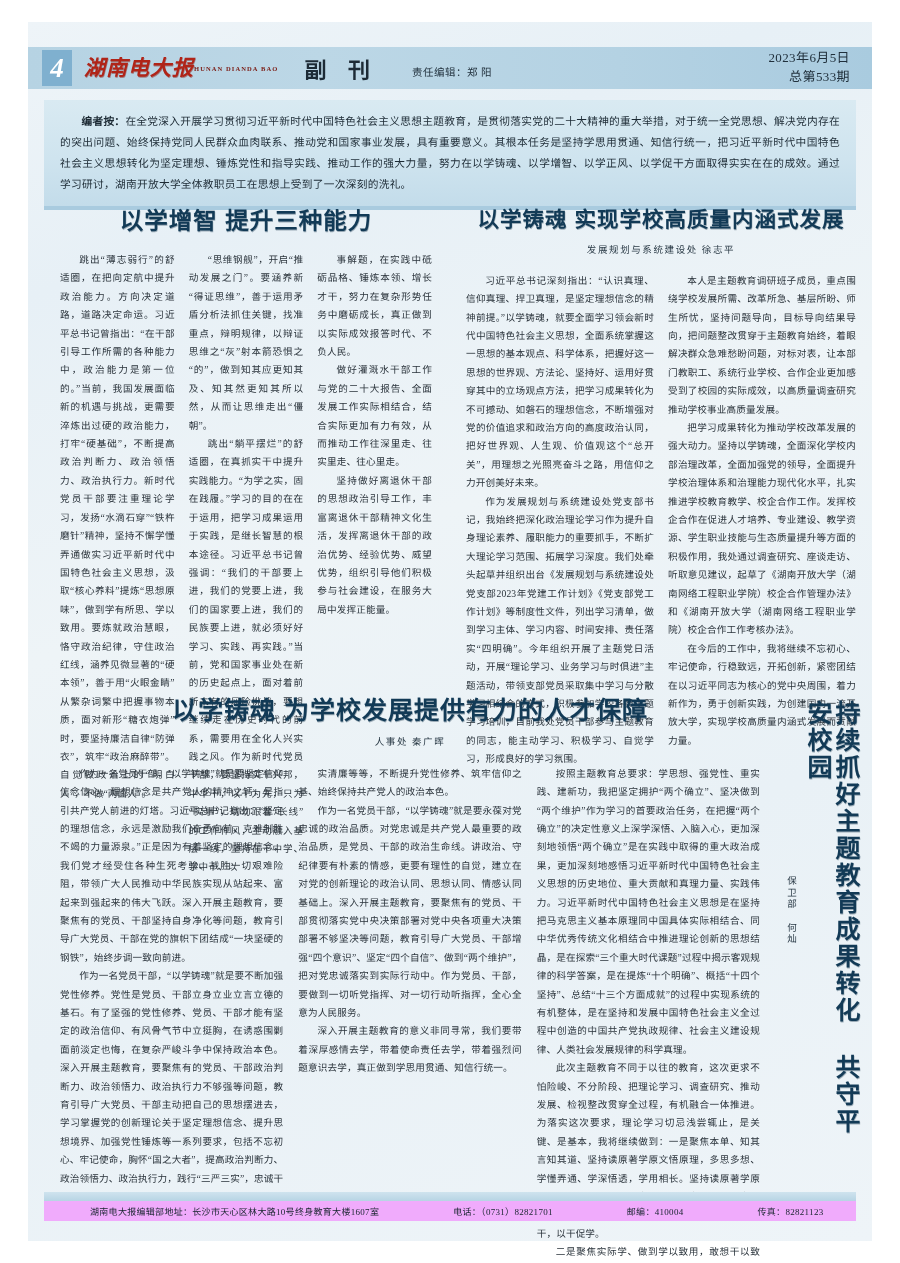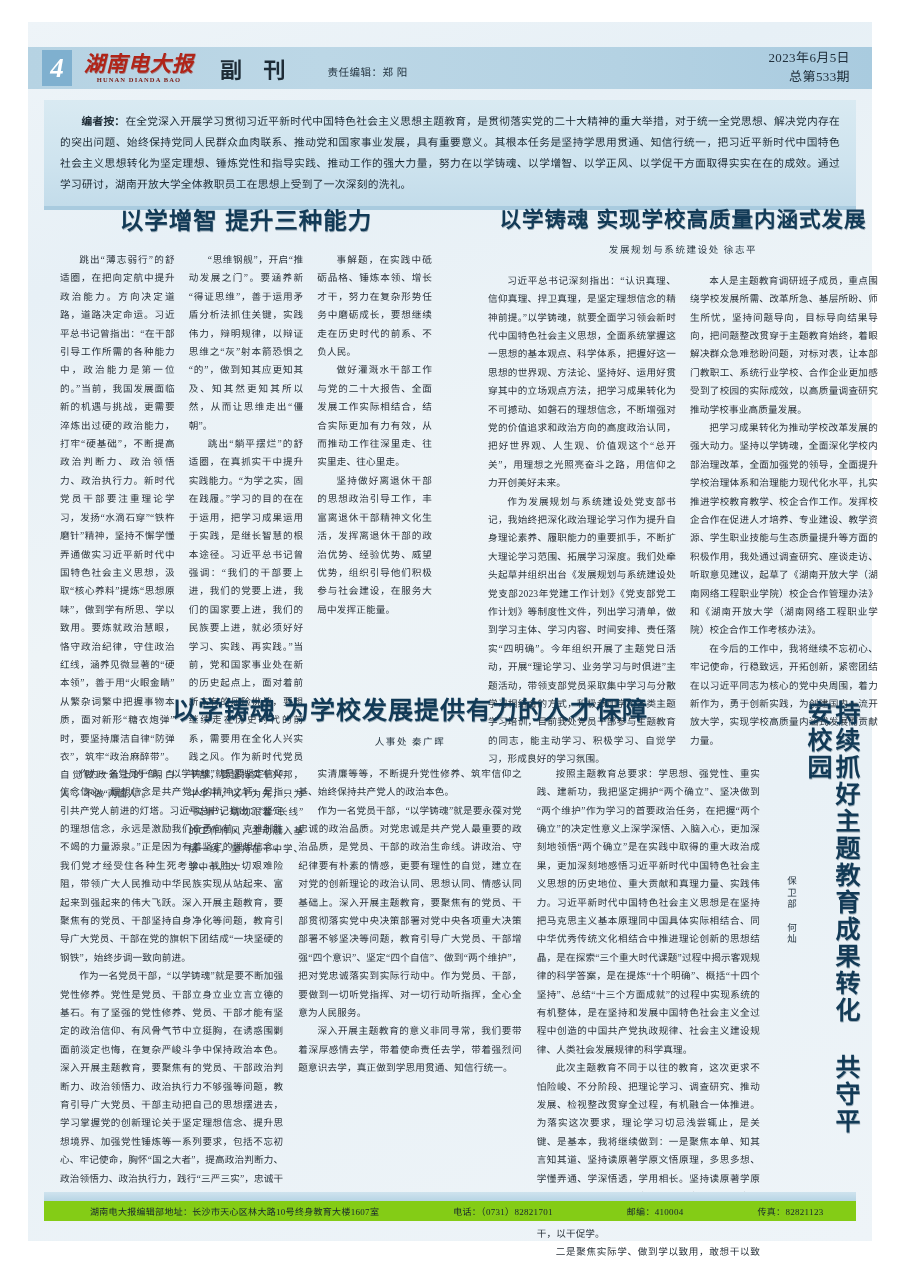--- a/index.html
+++ b/index.html
@@ -35,21 +35,21 @@
     width: 30px; margin: 3px 0 3px 14px;
     background: #7fb0cf;
     color: #ffffff;
     display: flex; align-items: center; justify-content: center;
     font-family: "Liberation Serif", serif;
     font-size: 27px; font-style: italic; font-weight: 700;
     line-height: 1;
   }
   .mh-logo {
     margin-left: 4px; padding: 0 8px;
-    display: flex; flex-direction: column; justify-content: center; align-items: center;
+    display: flex; justify-content: center; align-items: center;
   }
   .mh-logo-cn {
     color: #b02418;
     font-family: "Liberation Serif", serif;
     font-size: 21px; font-weight: 700;
     letter-spacing: 1px; line-height: 1.05;
     font-style: italic;
     text-shadow: 0.5px 0.5px 0 rgba(130,20,12,.45);
   }
   .mh-logo-en {
@@ -129,21 +129,21 @@
     letter-spacing: .15px;
     text-indent: 2em;
   }
 
   
   #art-zengzhi { position: absolute; left: 60px; top: 208px; width: 372px; }
   #art-zengzhi .headline { font-size: 23.5px; }
   #art-zengzhi .cols { margin-top: 16px; }
 
   
-  #art-zhuhun { position: absolute; left: 488px; top: 208px; width: 390px; }
+  #art-zhuhun { position: absolute; left: 466px; top: 208px; width: 390px; }
   #art-zhuhun .headline { font-size: 21.5px; }
   #art-zhuhun .cols { margin-top: 16px; }
 
   
   #art-rencai { position: absolute; left: 60px; top: 696px; width: 700px; }
   #art-rencai .headline { font-size: 25px; }
   #art-rencai .cols { margin-top: 17px; gap: 15px; }
 
   
   #art-pingan {
@@ -175,21 +175,21 @@
 
   
   .footer-rule {
     position: absolute; left: 44px; top: 1192px;
     width: 812px; height: 9px;
     background: linear-gradient(180deg,#cfe3ee 0%,#b7d4e4 100%);
   }
   .footer {
     position: absolute; left: 44px; top: 1201px;
     width: 812px; height: 20px;
-    background: #84cc16;
+    background: #f0abfc;
     display: flex; align-items: center;
     color: #16232d; font-size: 9px; letter-spacing: .3px;
   }
   .footer .f-addr  { margin-left: 46px; }
   .footer .f-tel   { margin-left: 74px; }
   .footer .f-zip   { margin-left: 74px; }
   .footer .f-fax   { margin-left: 74px; }
 </style>
 </head>
 <body>
@@ -215,25 +215,25 @@
     <p><b>编者按：</b><span>在全党深入开展学习贯彻习近平新时代中国特色社会主义思想主题教育，是贯彻落实党的二十大精神的重大举措，对于统一全党思想、解决党内存在的突出问题、始终保持党同人民群众血肉联系、推动党和国家事业发展，具有重要意义。其根本任务是坚持学思用贯通、知信行统一，把习近平新时代中国特色社会主义思想转化为坚定理想、锤炼党性和指导实践、推动工作的强大力量，努力在以学铸魂、以学增智、以学正风、以学促干方面取得实实在在的成效。通过学习研讨，湖南开放大学全体教职员工在思想上受到了一次深刻的洗礼。</span></p>
   </div>
 
   <div id="art-zengzhi">
     <div class="headline">以学增智 提升三种能力</div>
     <div class="cols">
       <div class="col">
         <p>跳出“薄志弱行”的舒适圈，在把向定航中提升政治能力。方向决定道路，道路决定命运。习近平总书记曾指出：“在干部引导工作所需的各种能力中，政治能力是第一位的。”当前，我国发展面临新的机遇与挑战，更需要淬炼出过硬的政治能力，打牢“硬基础”，不断提高政治判断力、政治领悟力、政治执行力。新时代党员干部要注重理论学习，发扬“水滴石穿”“铁杵磨针”精神，坚持不懈学懂弄通做实习近平新时代中国特色社会主义思想，汲取“核心养料”提炼“思想原味”，做到学有所思、学以致用。要炼就政治慧眼，恪守政治纪律，守住政治红线，涵养见微显著的“硬本领”，善于用“火眼金睛”从繁杂词繁中把握事物本质，面对新形“糖衣炮弹”时，要坚持廉洁自律“防弹衣”，筑牢“政治麻醉带”。自觉做政治上的“明白人”，不做“两面人”。</p>
       </div>
       <div class="col">
-        <p>“思维钢舰”，开启“推动发展之门”。要涵养新“得证思维”，善于运用矛盾分析法抓住关键，实践伟力，辩明规律，以辩证思维之“灰”射本箭恐惧之“的”，做到知其应更知其及、知其然更知其所以然，从而让思维走出“僵朝”。</p>
+        <p>“思维钢舰”，开启“推动发展之门”。要涵养新“得证思维”，善于运用矛盾分析法抓住关键，找准重点，辩明规律，以辩证思维之“灰”射本箭恐惧之“的”，做到知其应更知其及、知其然更知其所以然，从而让思维走出“僵朝”。</p>
         <p>跳出“躺平摆烂”的舒适圈，在真抓实干中提升实践能力。“为学之实，固在践履。”学习的目的在在于运用，把学习成果运用于实践，是继长智慧的根本途径。习近平总书记曾强调：“我们的干部要上进，我们的党要上进，我们的国家要上进，我们的民族要上进，就必须好好学习、实践、再实践。”当前，党和国家事业处在新的历史起点上，面对着前所未有的风险挑战，要想继续走在历史时代的前系，需要用在全化人兴实践之风。作为新时代党员干部，要坚持实干兴邦，中华干，以干为先，只为“实事”，切勿跟着“长线”的工作作风，主动融入基层一线，坚持在干中学、学中干、以</p>
       </div>
       <div class="col">
-        <p>事解题，在实践中砥砺品格、锤炼本领、增长才干，努力在复杂形势任务中磨砺成长，要想继续走在历史时代的前系、不负人民。</p>
+        <p>事解题，在实践中砥砺品格、锤炼本领、增长才干，努力在复杂形势任务中磨砺成长，真正做到以实际成效报答时代、不负人民。</p>
         <p>做好灌溉水干部工作与党的二十大报告、全面发展工作实际相结合，结合实际更加有力有效，从而推动工作往深里走、往实里走、往心里走。</p>
         <p>坚持做好离退休干部的思想政治引导工作，丰富离退休干部精神文化生活，发挥离退休干部的政治优势、经验优势、威望优势，组织引导他们积极参与社会建设，在服务大局中发挥正能量。</p>
       </div>
     </div>
   </div>
 
   <div id="art-zhuhun">
     <div class="headline">以学铸魂 实现学校高质量内涵式发展</div>
     <div class="byline">发展规划与系统建设处   徐志平</div>
     <div class="cols">

